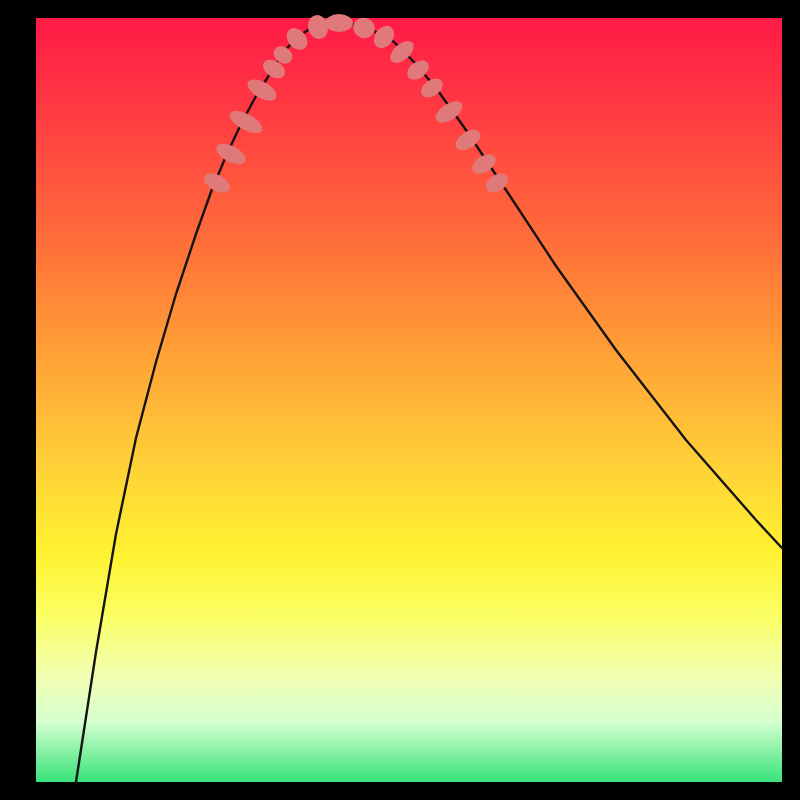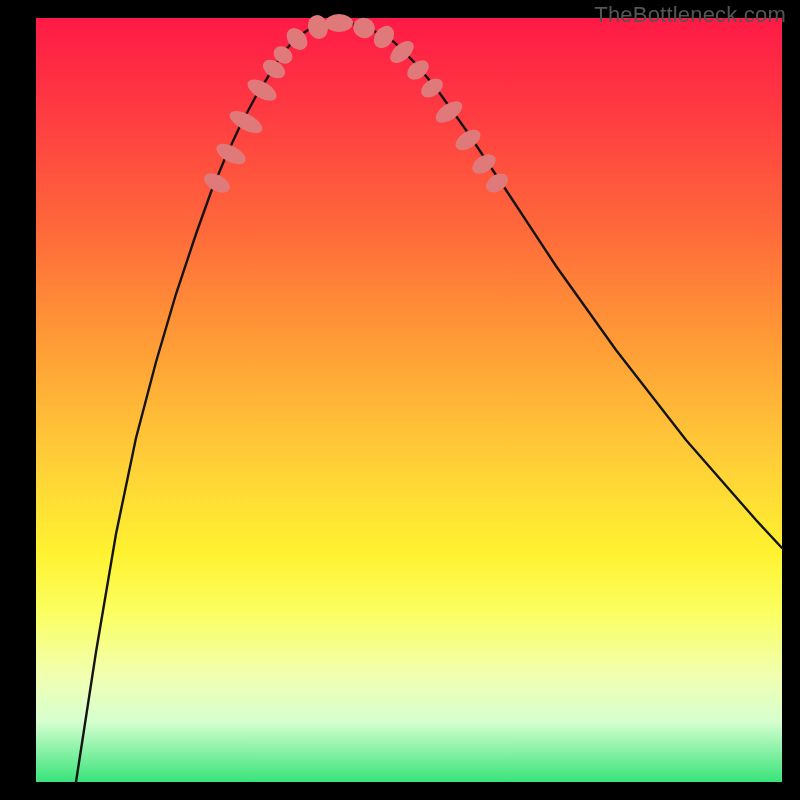--- a/index.html
+++ b/index.html
@@ -81,14 +81,13 @@
         <ellipse cx="366" cy="34" rx="8" ry="14" fill="#e07a7a" stroke="#c96262" stroke-width="0" transform="rotate(48 366 34)"></ellipse>
         <ellipse cx="382" cy="52" rx="8" ry="12" fill="#e07a7a" stroke="#c96262" stroke-width="0" transform="rotate(53 382 52)"></ellipse>
         <ellipse cx="396" cy="70" rx="8" ry="12" fill="#e07a7a" stroke="#c96262" stroke-width="0" transform="rotate(55 396 70)"></ellipse>
         <ellipse cx="413" cy="94" rx="8" ry="15" fill="#e07a7a" stroke="#c96262" stroke-width="0" transform="rotate(56 413 94)"></ellipse>
         <ellipse cx="432" cy="122" rx="8" ry="14" fill="#e07a7a" stroke="#c96262" stroke-width="0" transform="rotate(56 432 122)"></ellipse>
         <ellipse cx="448" cy="146" rx="8" ry="13" fill="#e07a7a" stroke="#c96262" stroke-width="0" transform="rotate(56 448 146)"></ellipse>
         <ellipse cx="461" cy="165" rx="8" ry="12" fill="#e07a7a" stroke="#c96262" stroke-width="0" transform="rotate(56 461 165)"></ellipse>
       </g>
   </svg>
 
-  <div class="watermark">TheBottleneck.com</div>
 </div>
 
 </body></html>

